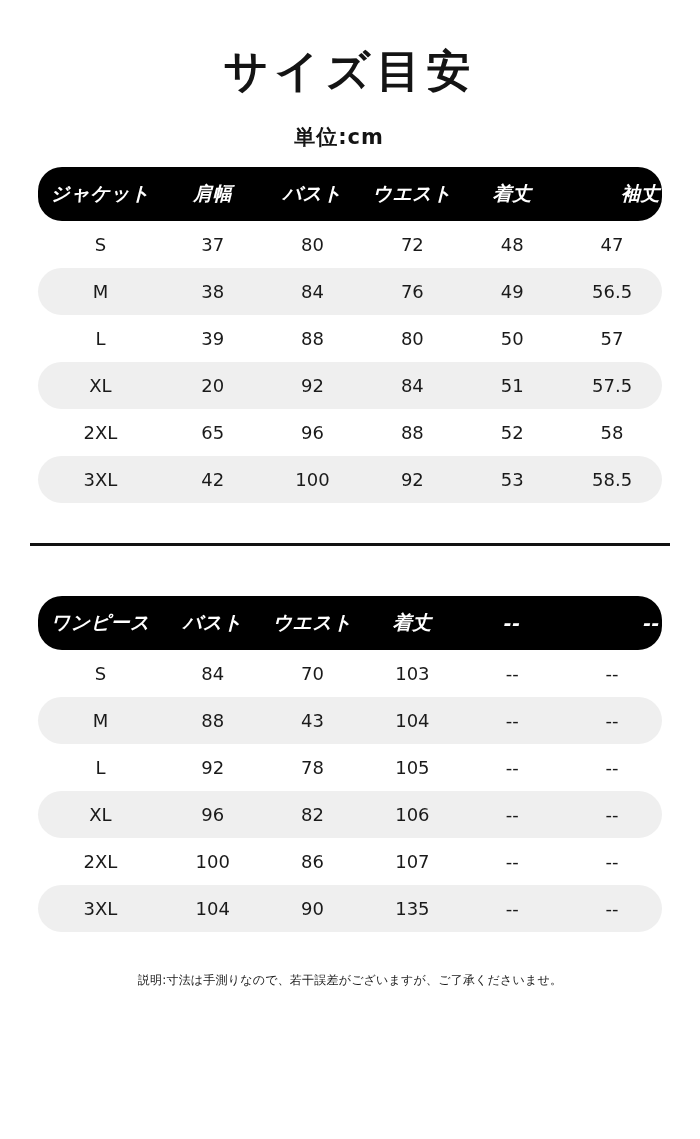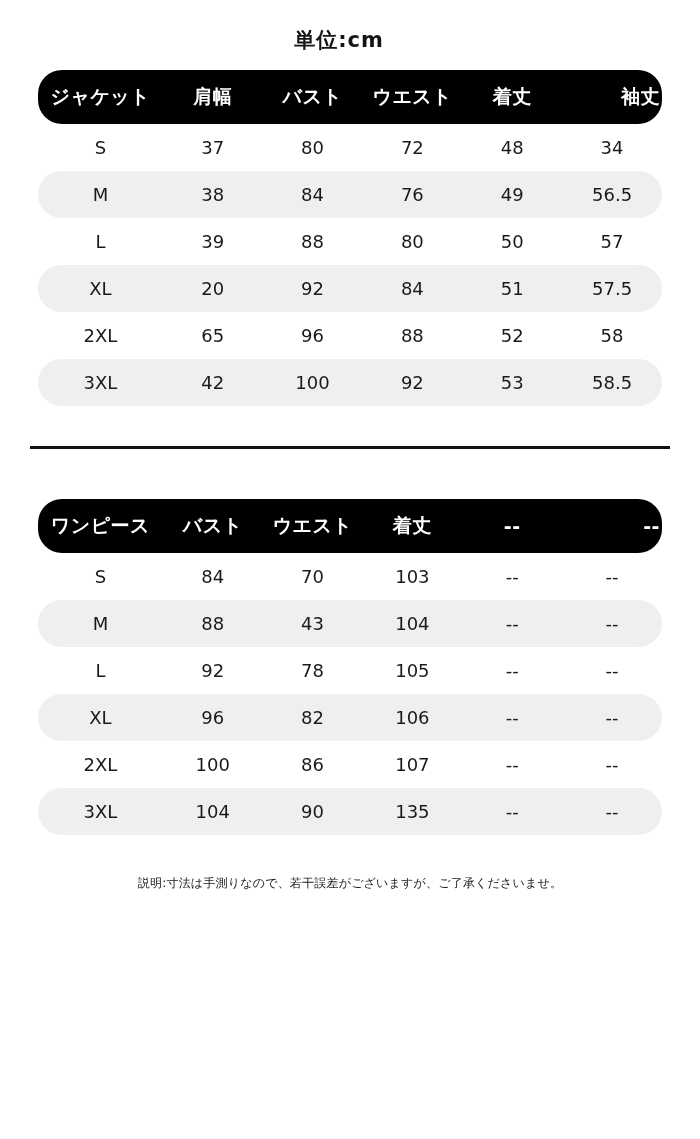--- a/index.html
+++ b/index.html
@@ -46,20 +46,21 @@
     table-layout: fixed;
   }
   .size-table thead th {
     background: #000000;
     color: #ffffff;
     font-size: 19px;
     font-weight: 700;
     padding: 14px 2px;
     letter-spacing: 0.5px;
     text-align: center;
+    font-style: italic;
   }
   .size-table thead th:first-child {
     border-top-left-radius: 24px;
     border-bottom-left-radius: 24px;
   }
   .size-table thead th:last-child {
     border-top-right-radius: 24px;
     border-bottom-right-radius: 24px;
     text-align: right;
   }
@@ -95,20 +96,21 @@
     margin: 40px 20px 0 20px;
     letter-spacing: 0.2px;
   }
   .col-label { width: 20%; }
 </style>
 </head>
 <body>
 
 <div class="page">
 
+  <h1 class="title">サイズ目安</h1>
 
   <div class="unit">単位:cm</div>
 
   <div class="table-block">
     <table class="size-table">
       <thead>
         <tr>
           <th class="col-label">ジャケット</th>
           <th>肩幅</th>
           <th>バスト</th>
@@ -117,21 +119,21 @@
           <th>袖丈</th>
         </tr>
       </thead>
       <tbody>
         <tr>
           <td class="col-label">S</td>
           <td>37</td>
           <td>80</td>
           <td>72</td>
           <td>48</td>
-          <td>34</td>
+          <td>47</td>
         </tr>
         <tr class="alt">
           <td class="col-label">M</td>
           <td>38</td>
           <td>84</td>
           <td>76</td>
           <td>49</td>
           <td>56.5</td>
         </tr>
         <tr>

